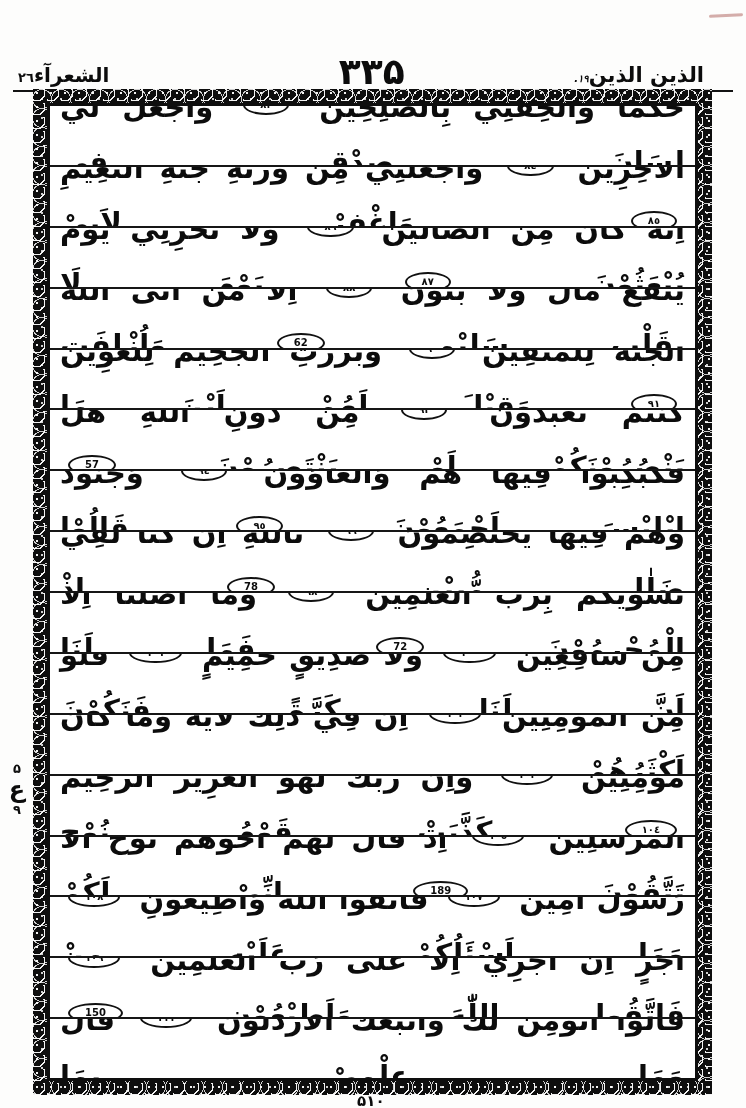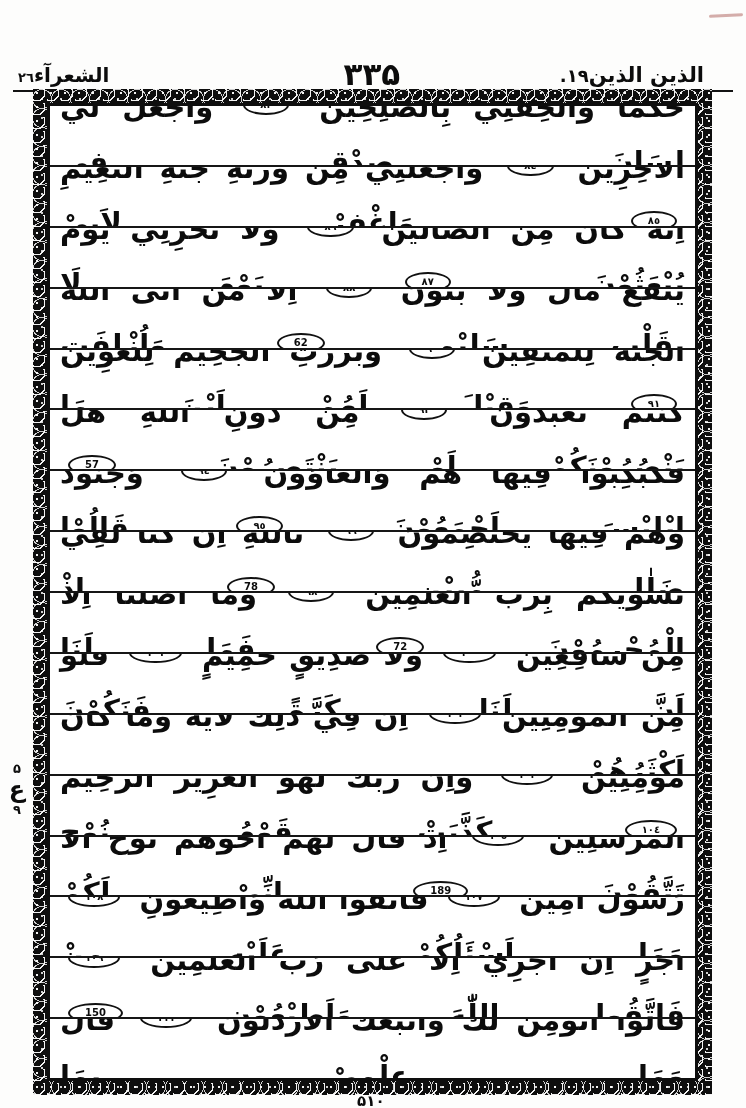--- a/index.html
+++ b/index.html
@@ -8,23 +8,23 @@
         font-family:"DejaVu Sans",sans-serif;color:#0c0c0c;}
 
   
   .pen-mark{position:absolute;top:14px;right:3px;width:34px;height:3px;
             background:rgba(178,108,102,.55);transform:rotate(-3deg);border-radius:2px;}
 
   
   .hdr{position:absolute;top:46px;left:0;right:0;height:44px;}
   .hdr-right{position:absolute;right:42px;bottom:3px;font-size:21px;font-weight:bold;
              letter-spacing:-.5px;white-space:nowrap;}
-  .hdr-right .num{font-size:18px;font-weight:bold;}
+  .hdr-right .num{font-size:10px;font-weight:bold;font-style:italic;}
   .hdr-center{position:absolute;left:50%;transform:translateX(-52%);bottom:-2px;
-              font-size:31px;font-weight:bold;letter-spacing:2px;}
+              font-size:36px;font-weight:bold;letter-spacing:2px;}
   .hdr-left{position:absolute;left:18px;bottom:3px;font-size:20px;font-weight:bold;
             direction:rtl;white-space:nowrap;}
   .hdr-left .num{font-size:13px;font-weight:bold;}
   .hdr-rule{position:absolute;top:90px;left:13px;right:13px;height:2px;background:#131313;}
 
   
   .frame{position:absolute;left:33px;top:89px;width:679px;height:1006px;
          box-sizing:border-box;padding:14px;
          background-color:#0e0e0e;
          background-image:

